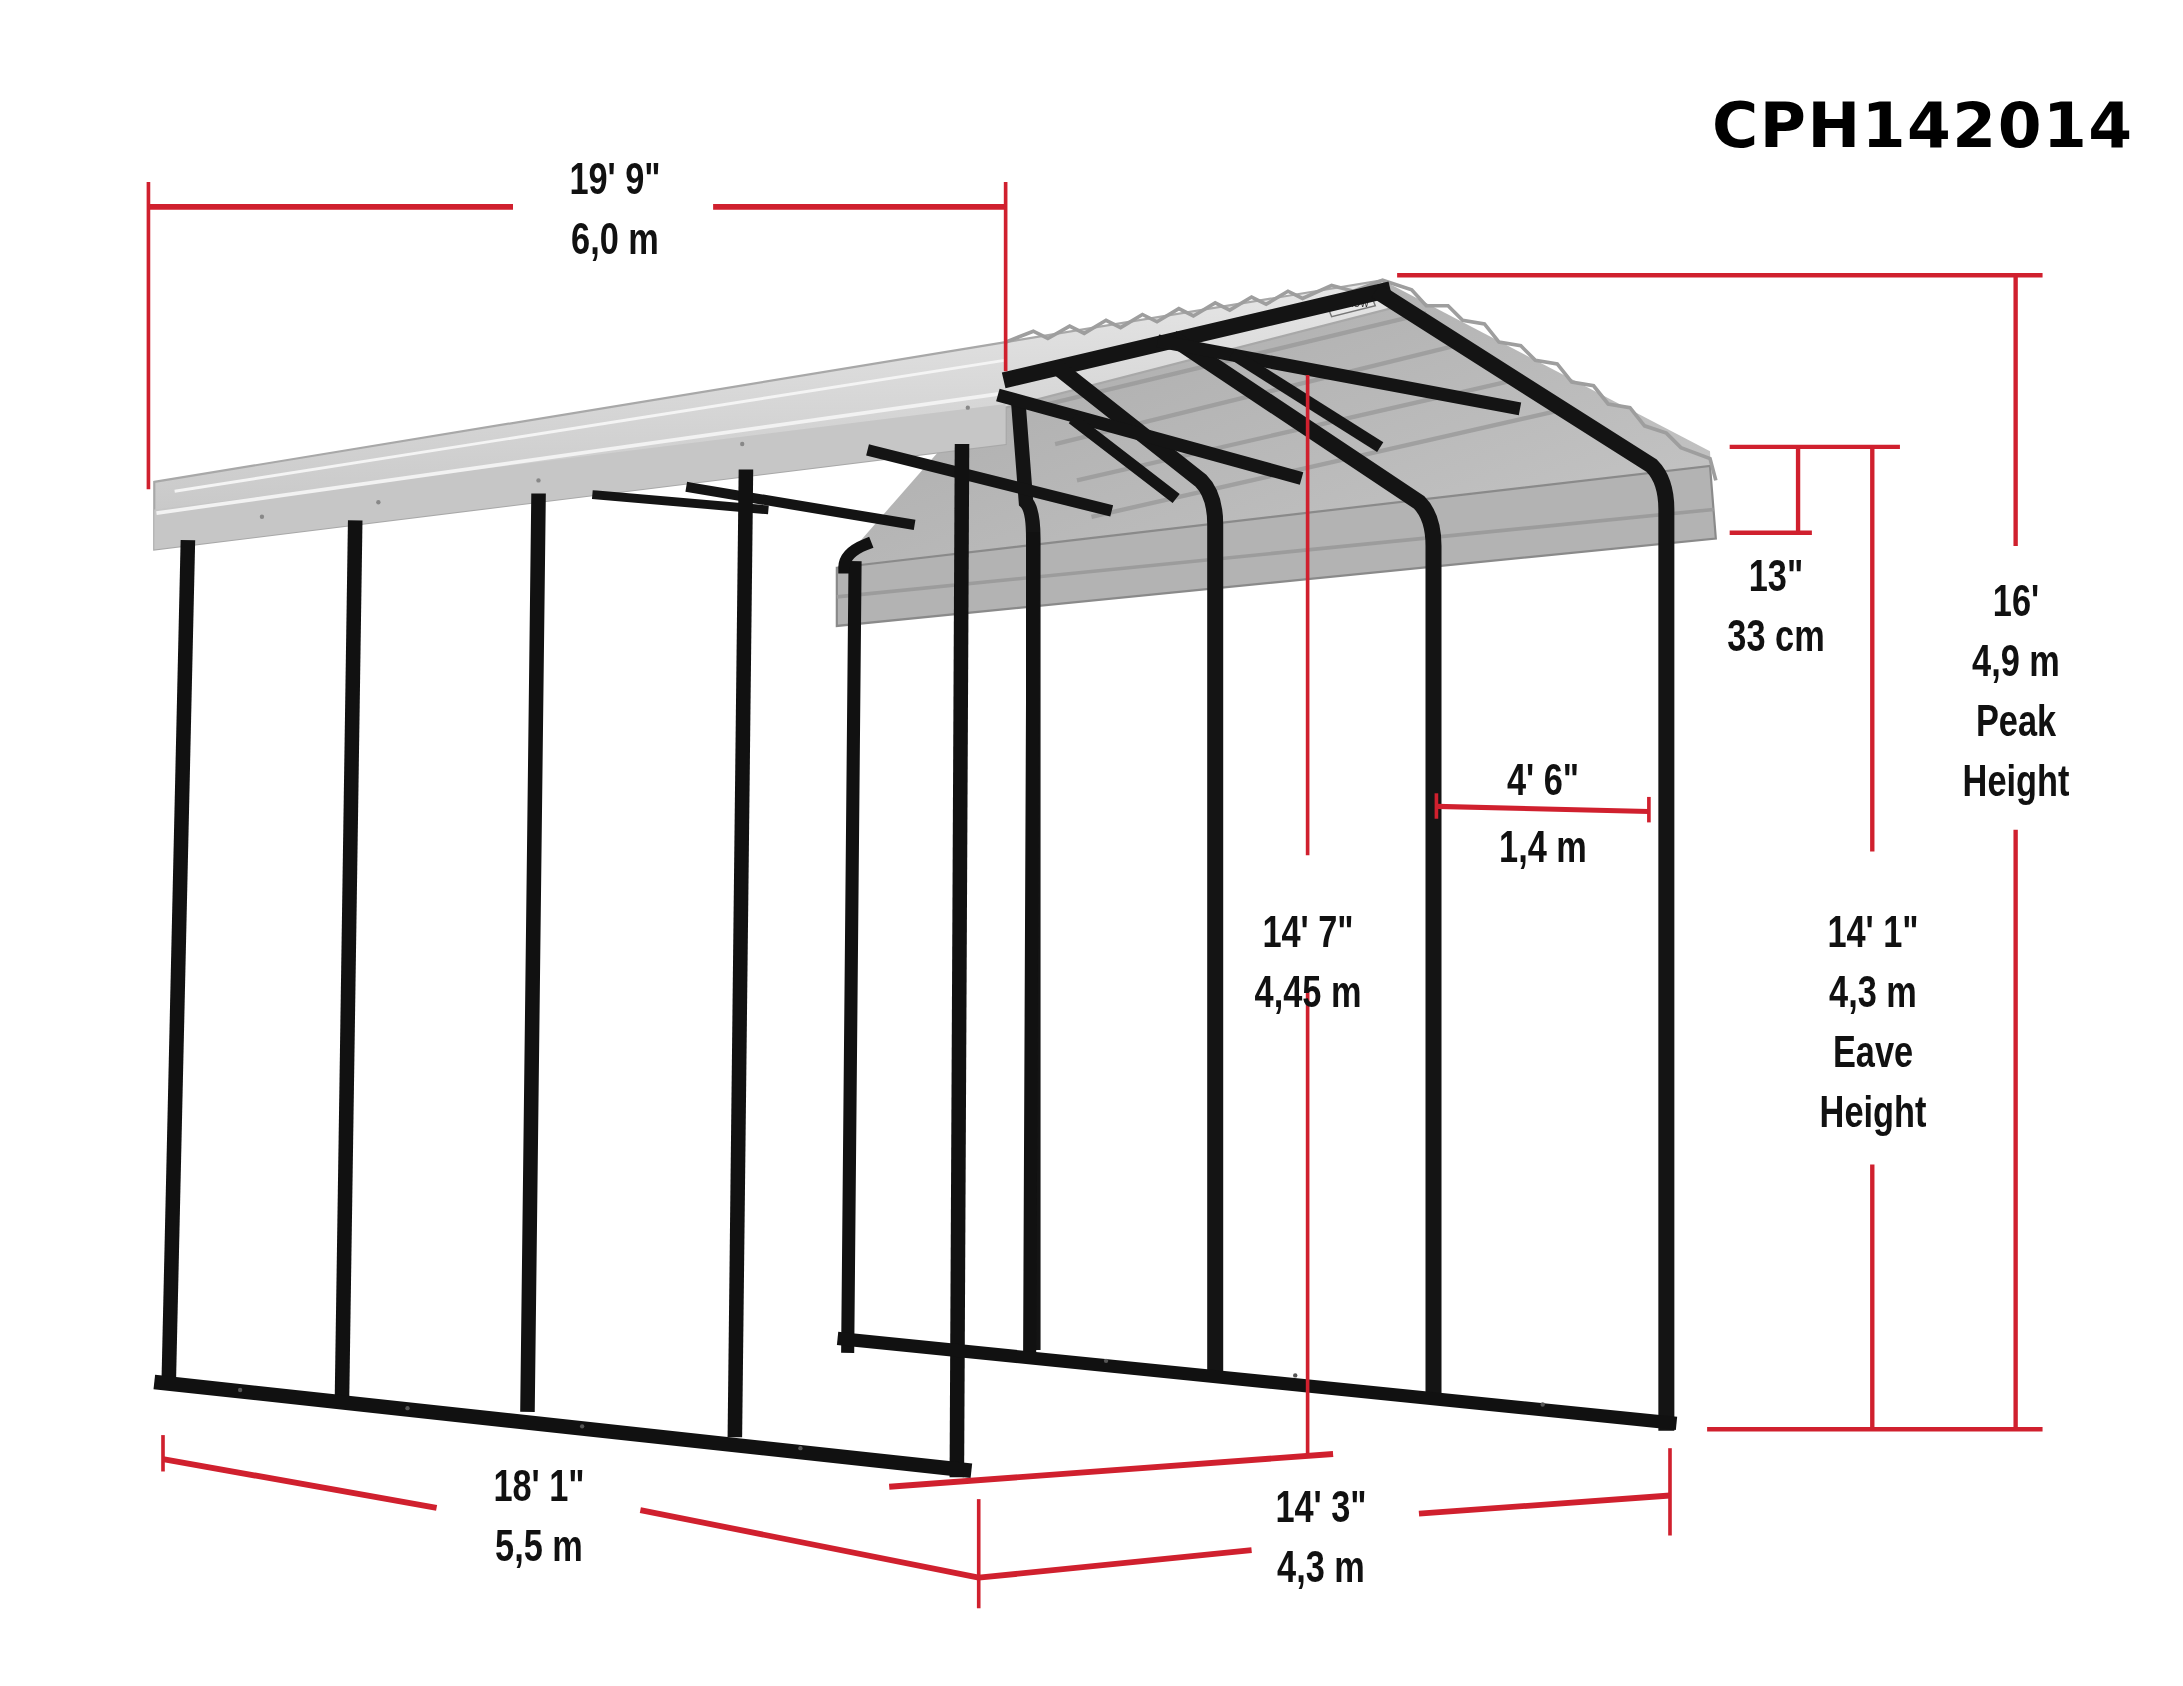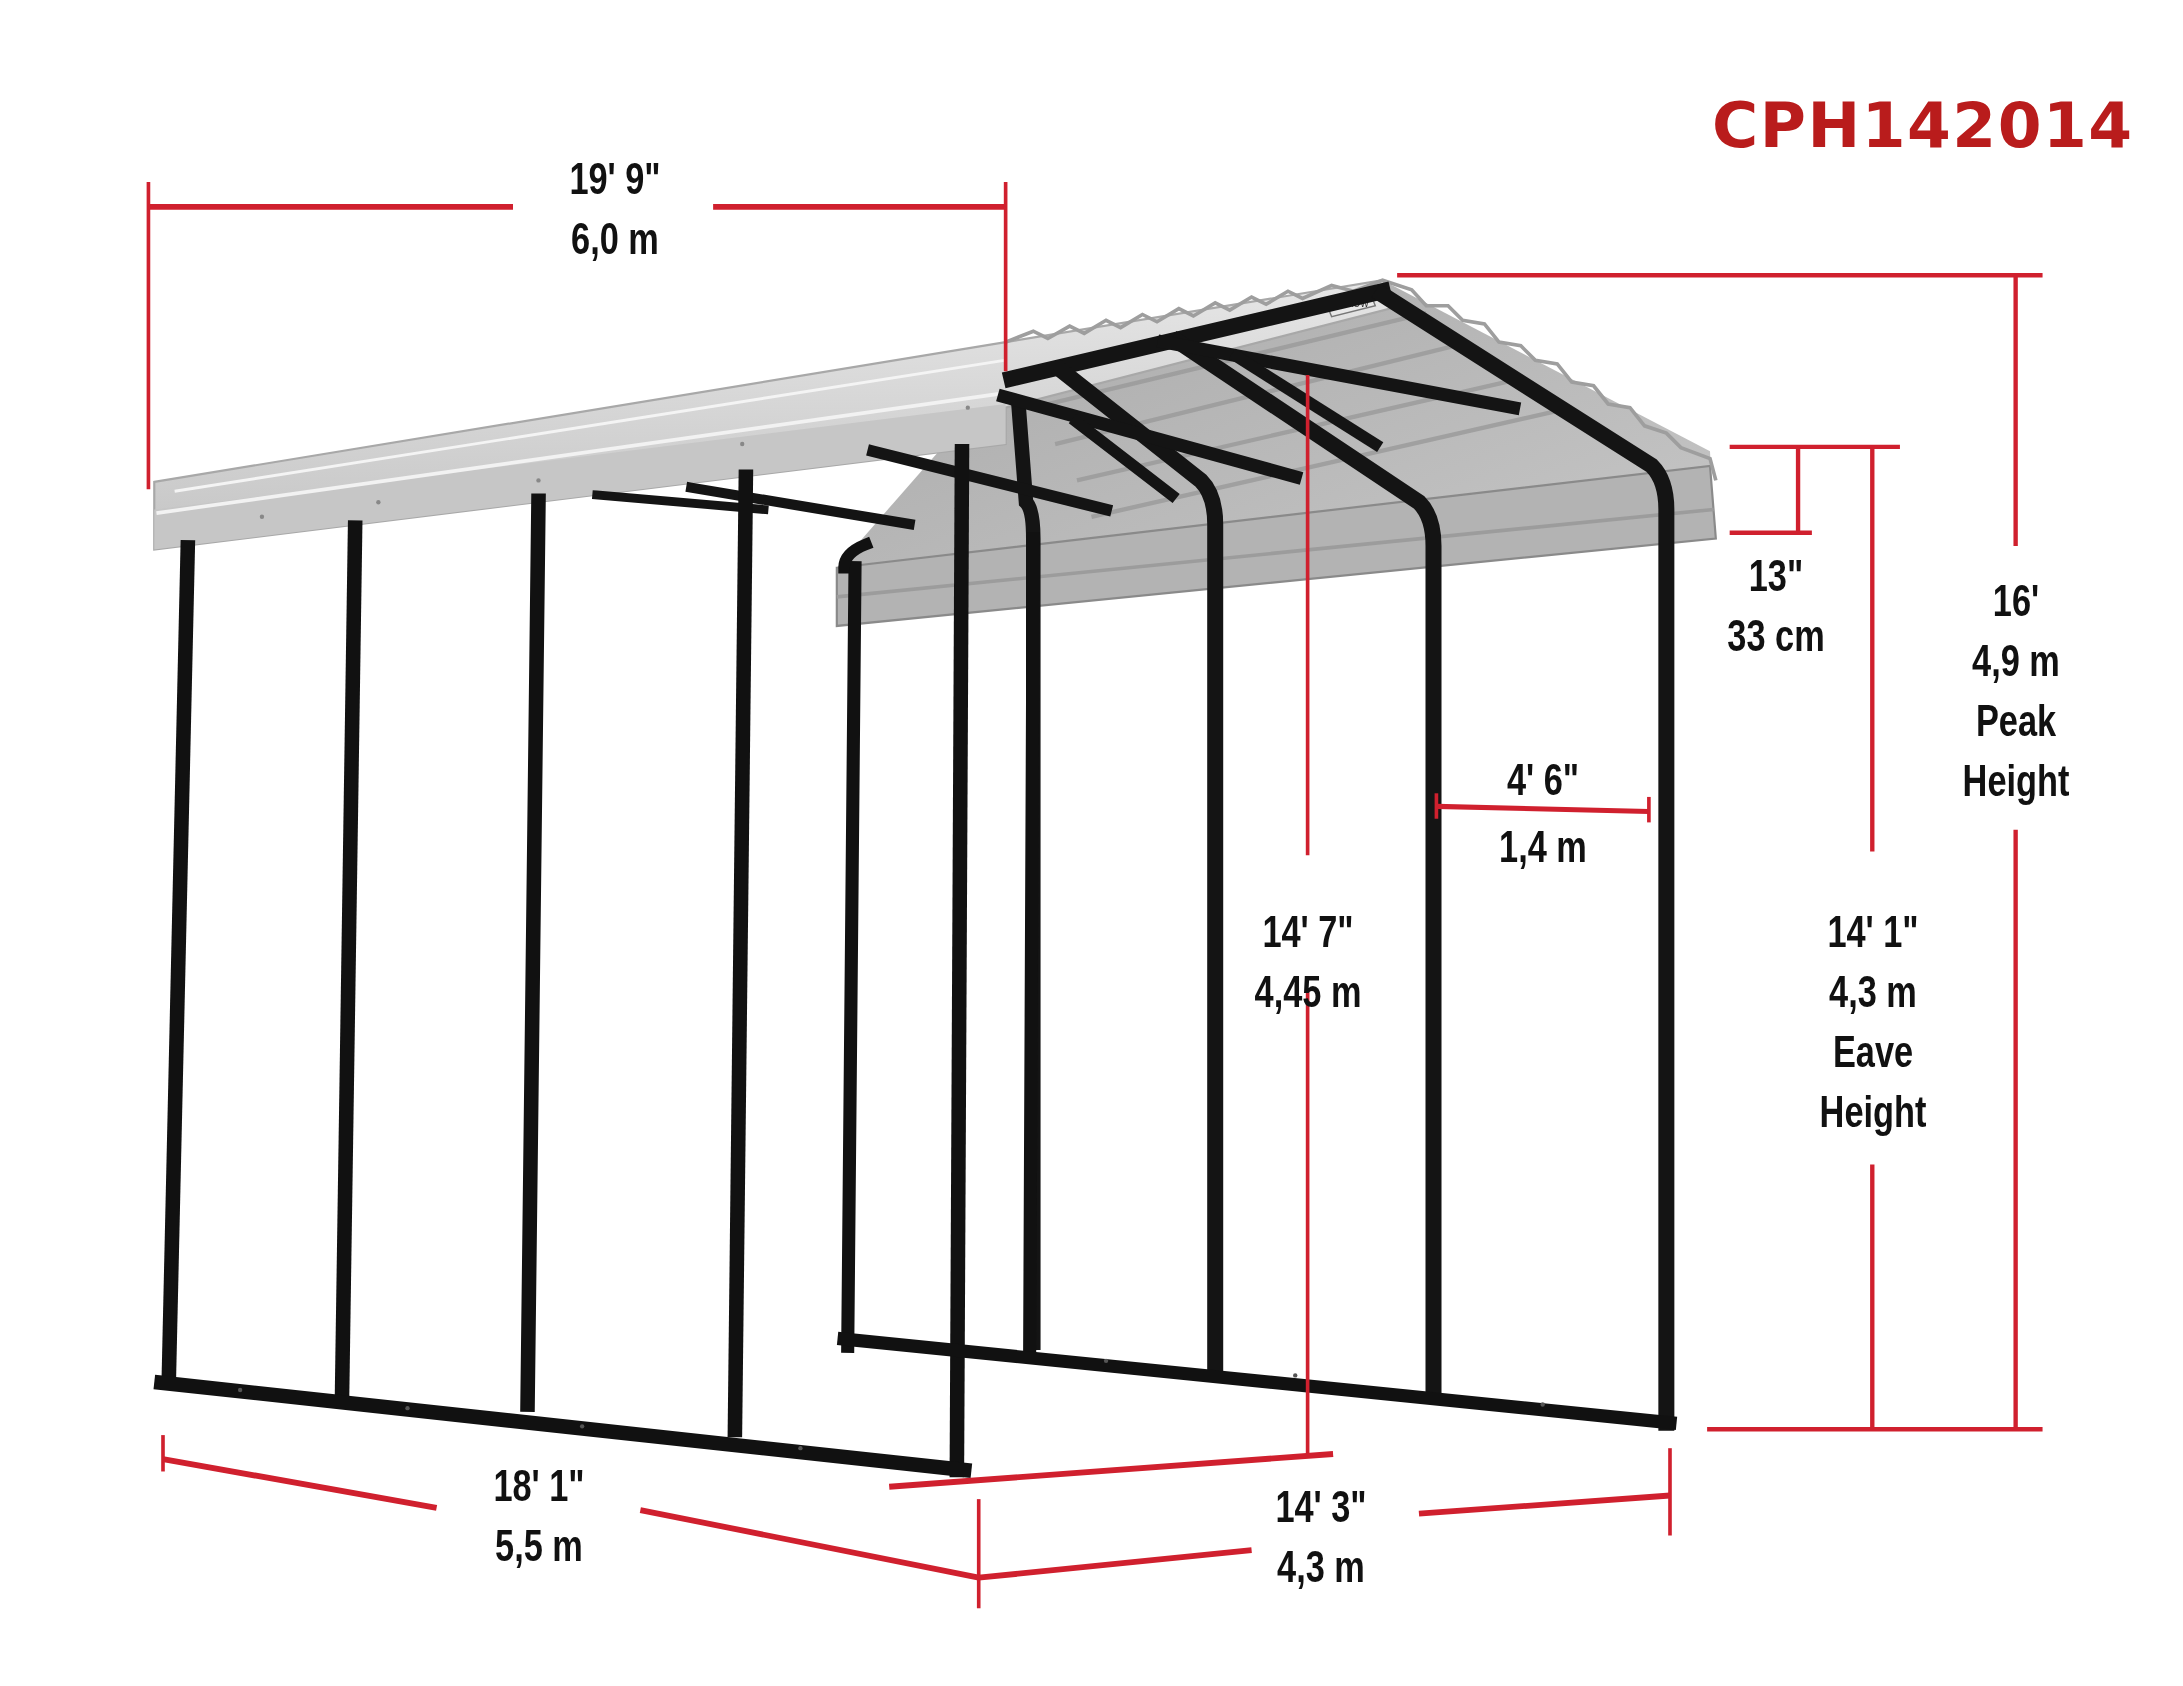--- a/index.html
+++ b/index.html
@@ -1,18 +1,18 @@
 <!DOCTYPE html>
 <html style="font-size:11.6px"><head>
 <meta charset="utf-8">
 <style>
   html, body { margin:0; padding:0; background:#ffffff; }
   body { width:2183px; height:1687px; position:relative; overflow:hidden; font-family:"Liberation Sans", sans-serif; }
   #stage { position:absolute; left:0; top:0; width:2183px; height:1687px; }
-  .title { position:absolute; left:1712px; top:89px; font-family:"DejaVu Sans", sans-serif; font-weight:bold; font-size:63px; letter-spacing:1.5px; color:#b91c1c; }
+  .title { position:absolute; left:1712px; top:89px; font-family:"DejaVu Sans", sans-serif; font-weight:bold; font-size:63px; letter-spacing:1.5px; color:#000000; }
   .lbl { position:absolute; font-family:"Liberation Sans", sans-serif; font-weight:bold; color:#111; text-align:center; font-size:44px; line-height:60px; transform:scaleX(0.78); transform-origin:center top; white-space:nowrap; }
   .lbl span { display:block; }
 </style>
 </head>
 <body>
 
 <div id="stage" data-name="carport-dimension-diagram">
 
   <svg width="2183" height="1687" viewBox="0 0 3000 2318" style="position:absolute;left:0;top:0" data-name="carport-illustration">
     <defs>

